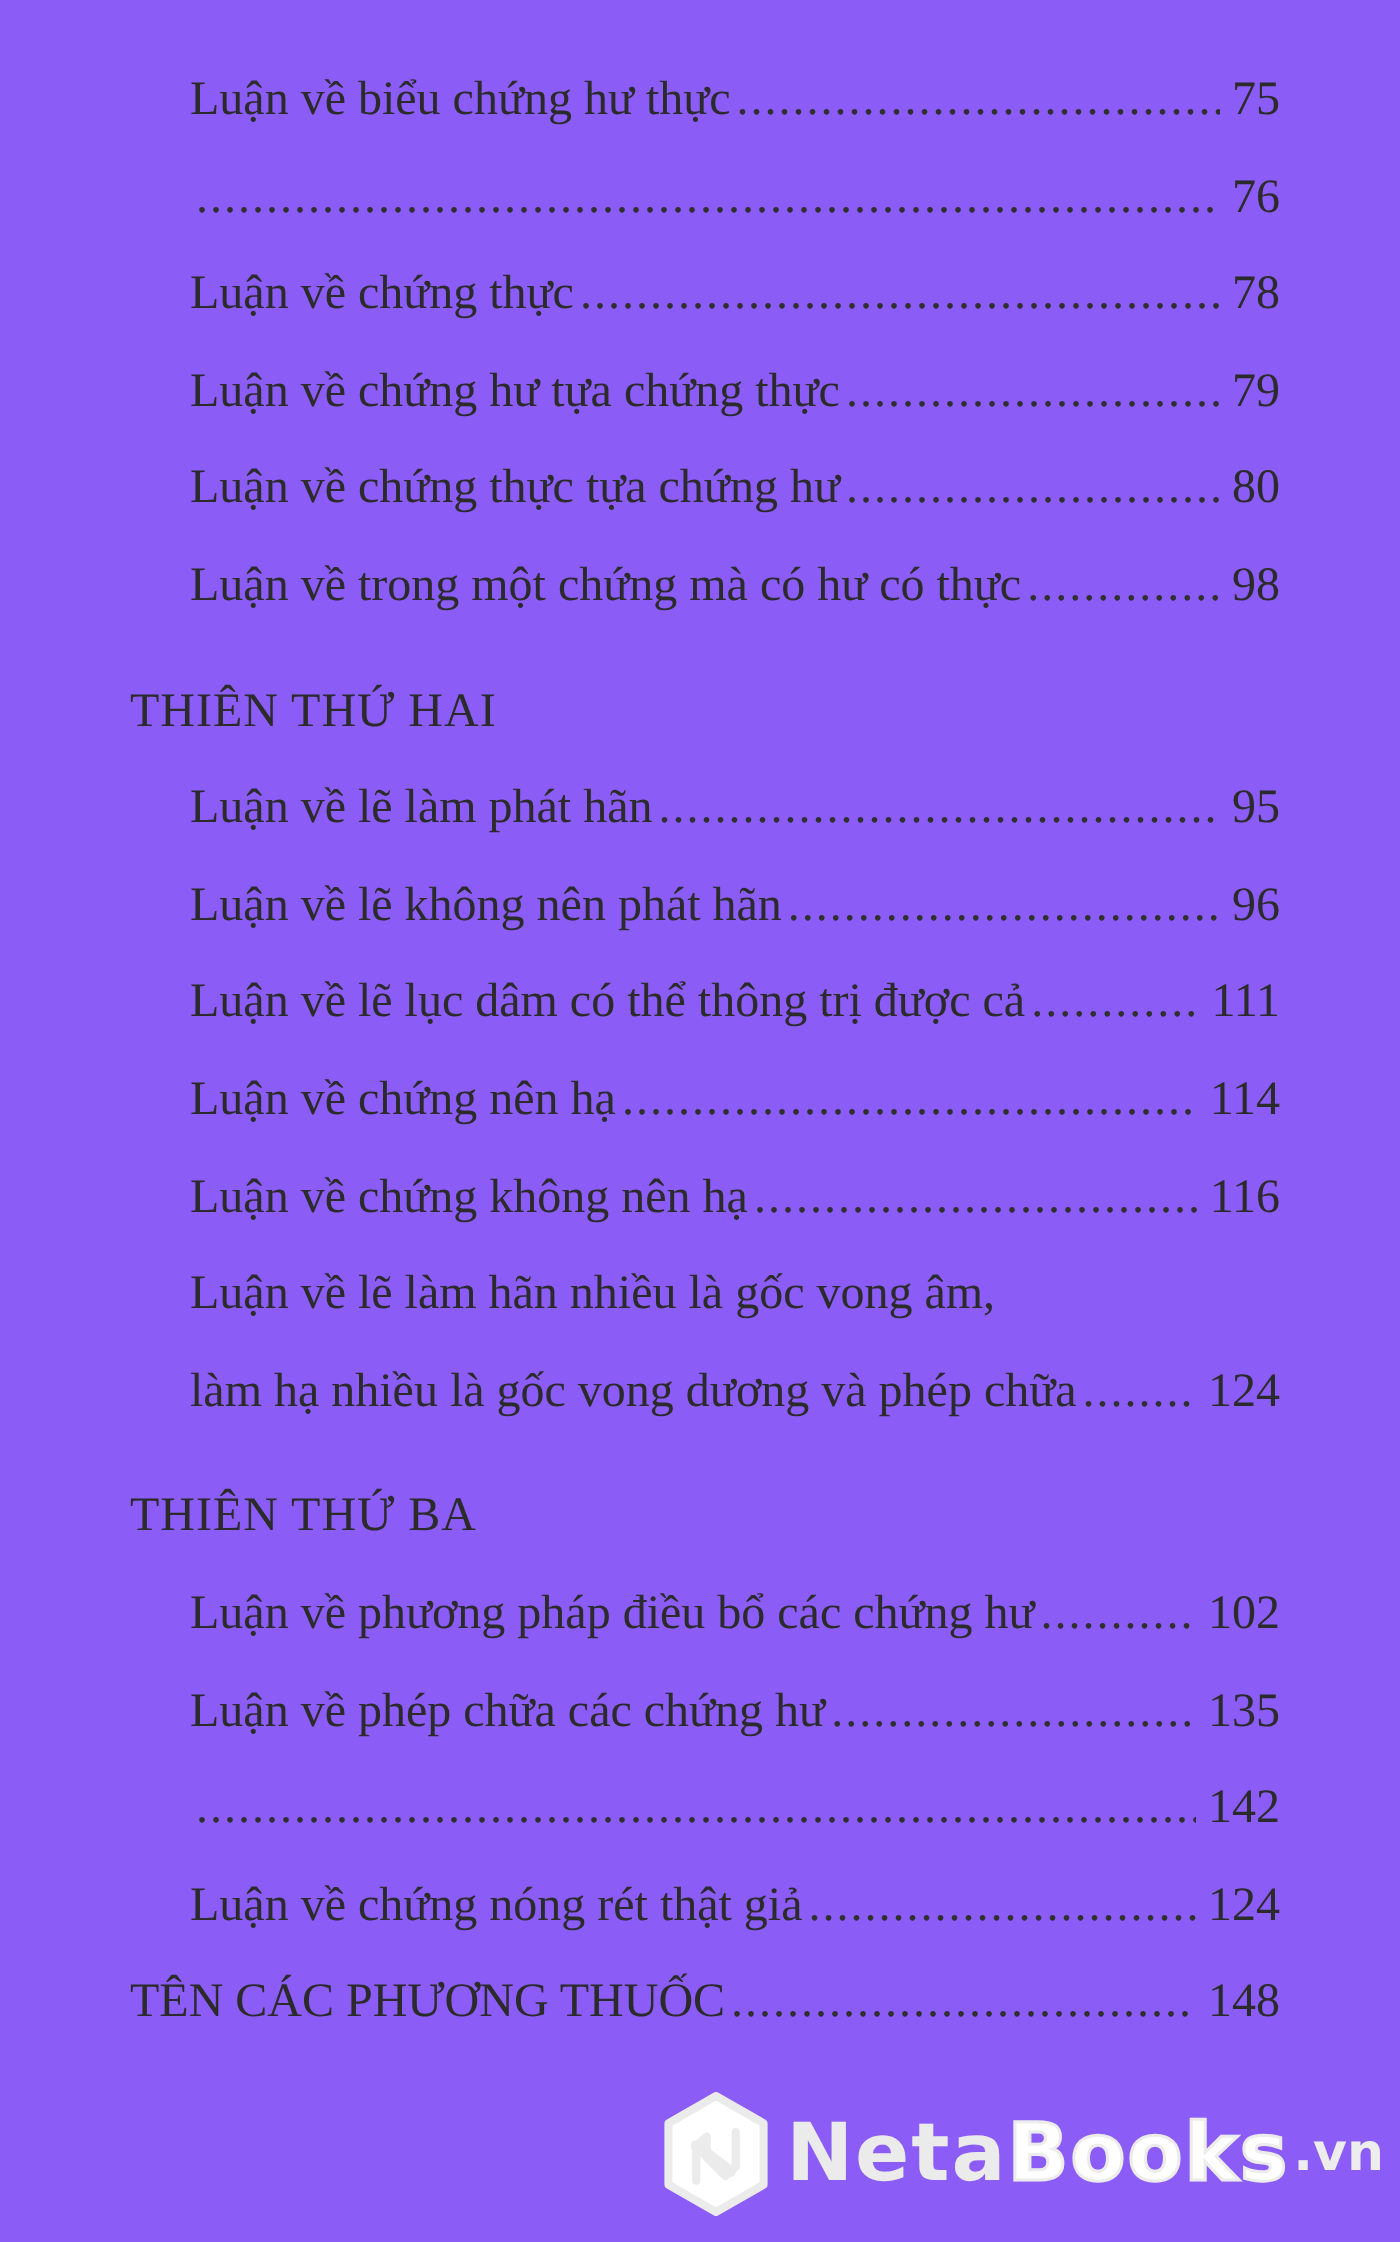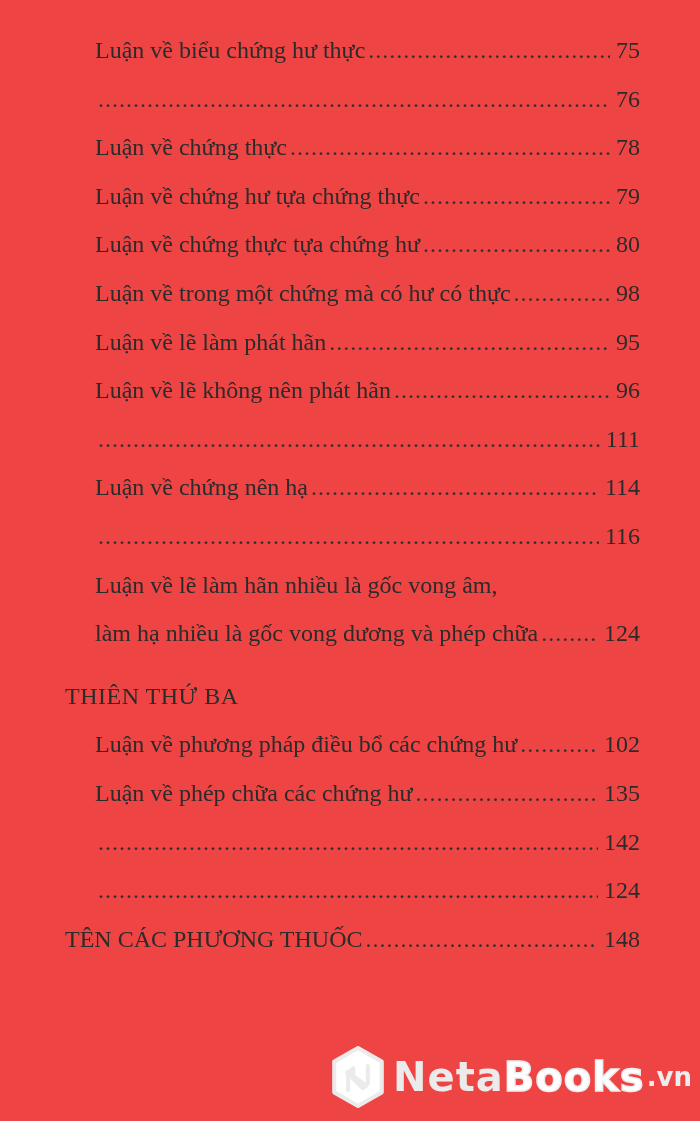--- a/index.html
+++ b/index.html
@@ -8,21 +8,21 @@
     height: 1121px;
     background: #ffffff;
     font-family: "Liberation Serif", "DejaVu Serif", serif;
     color: #2b2b2b;
     position: relative;
     overflow: hidden;
   }
   .page {
     position: absolute;
     inset: 0;
-    background: #ef4444;
+    background: #8b5cf6;
   }
   .toc {
     padding: 26px 60px 0 65px;
   }
   .row {
     display: flex;
     align-items: baseline;
     height: 48.6px;
     line-height: 48.6px;
     font-size: 24px;
@@ -107,40 +107,45 @@
       <span class="title">Luận về chứng thực tựa chứng hư</span>
       <span class="leader">........................................................................................................................................................................................................</span>
       <span class="pagenum">80</span>
     </div>
     <div class="row entry">
       <span class="title">Luận về trong một chứng mà có hư có thực</span>
       <span class="leader">........................................................................................................................................................................................................</span>
       <span class="pagenum">98</span>
     </div>
 
+    <div class="row heading-row">
+      <span class="title">THIÊN THỨ HAI</span>
+    </div>
     <div class="row entry">
       <span class="title">Luận về lẽ làm phát hãn</span>
       <span class="leader">........................................................................................................................................................................................................</span>
       <span class="pagenum">95</span>
     </div>
     <div class="row entry">
       <span class="title">Luận về lẽ không nên phát hãn</span>
       <span class="leader">........................................................................................................................................................................................................</span>
       <span class="pagenum">96</span>
     </div>
     <div class="row entry">
+      <span class="title">Luận về lẽ lục dâm có thể thông trị được cả</span>
       <span class="leader">........................................................................................................................................................................................................</span>
       <span class="pagenum">111</span>
     </div>
     <div class="row entry">
       <span class="title">Luận về chứng nên hạ</span>
       <span class="leader">........................................................................................................................................................................................................</span>
       <span class="pagenum">114</span>
     </div>
     <div class="row entry">
+      <span class="title">Luận về chứng không nên hạ</span>
       <span class="leader">........................................................................................................................................................................................................</span>
       <span class="pagenum">116</span>
     </div>
     <div class="row entry">
       <span class="title">Luận về lẽ làm hãn nhiều là gốc vong âm,</span>
     </div>
     <div class="row cont-line">
       <span class="title">làm hạ nhiều là gốc vong dương và phép chữa</span>
       <span class="leader">........................................................................................................................................................................................................</span>
       <span class="pagenum">124</span>
@@ -157,20 +162,21 @@
     <div class="row entry">
       <span class="title">Luận về phép chữa các chứng hư</span>
       <span class="leader">........................................................................................................................................................................................................</span>
       <span class="pagenum">135</span>
     </div>
     <div class="row entry">
       <span class="leader">........................................................................................................................................................................................................</span>
       <span class="pagenum">142</span>
     </div>
     <div class="row entry">
+      <span class="title">Luận về chứng nóng rét thật giả</span>
       <span class="leader">........................................................................................................................................................................................................</span>
       <span class="pagenum">124</span>
     </div>
 
     <div class="row">
       <span class="title">TÊN CÁC PHƯƠNG THUỐC</span>
       <span class="leader">........................................................................................................................................................................................................</span>
       <span class="pagenum">148</span>
     </div>
 

